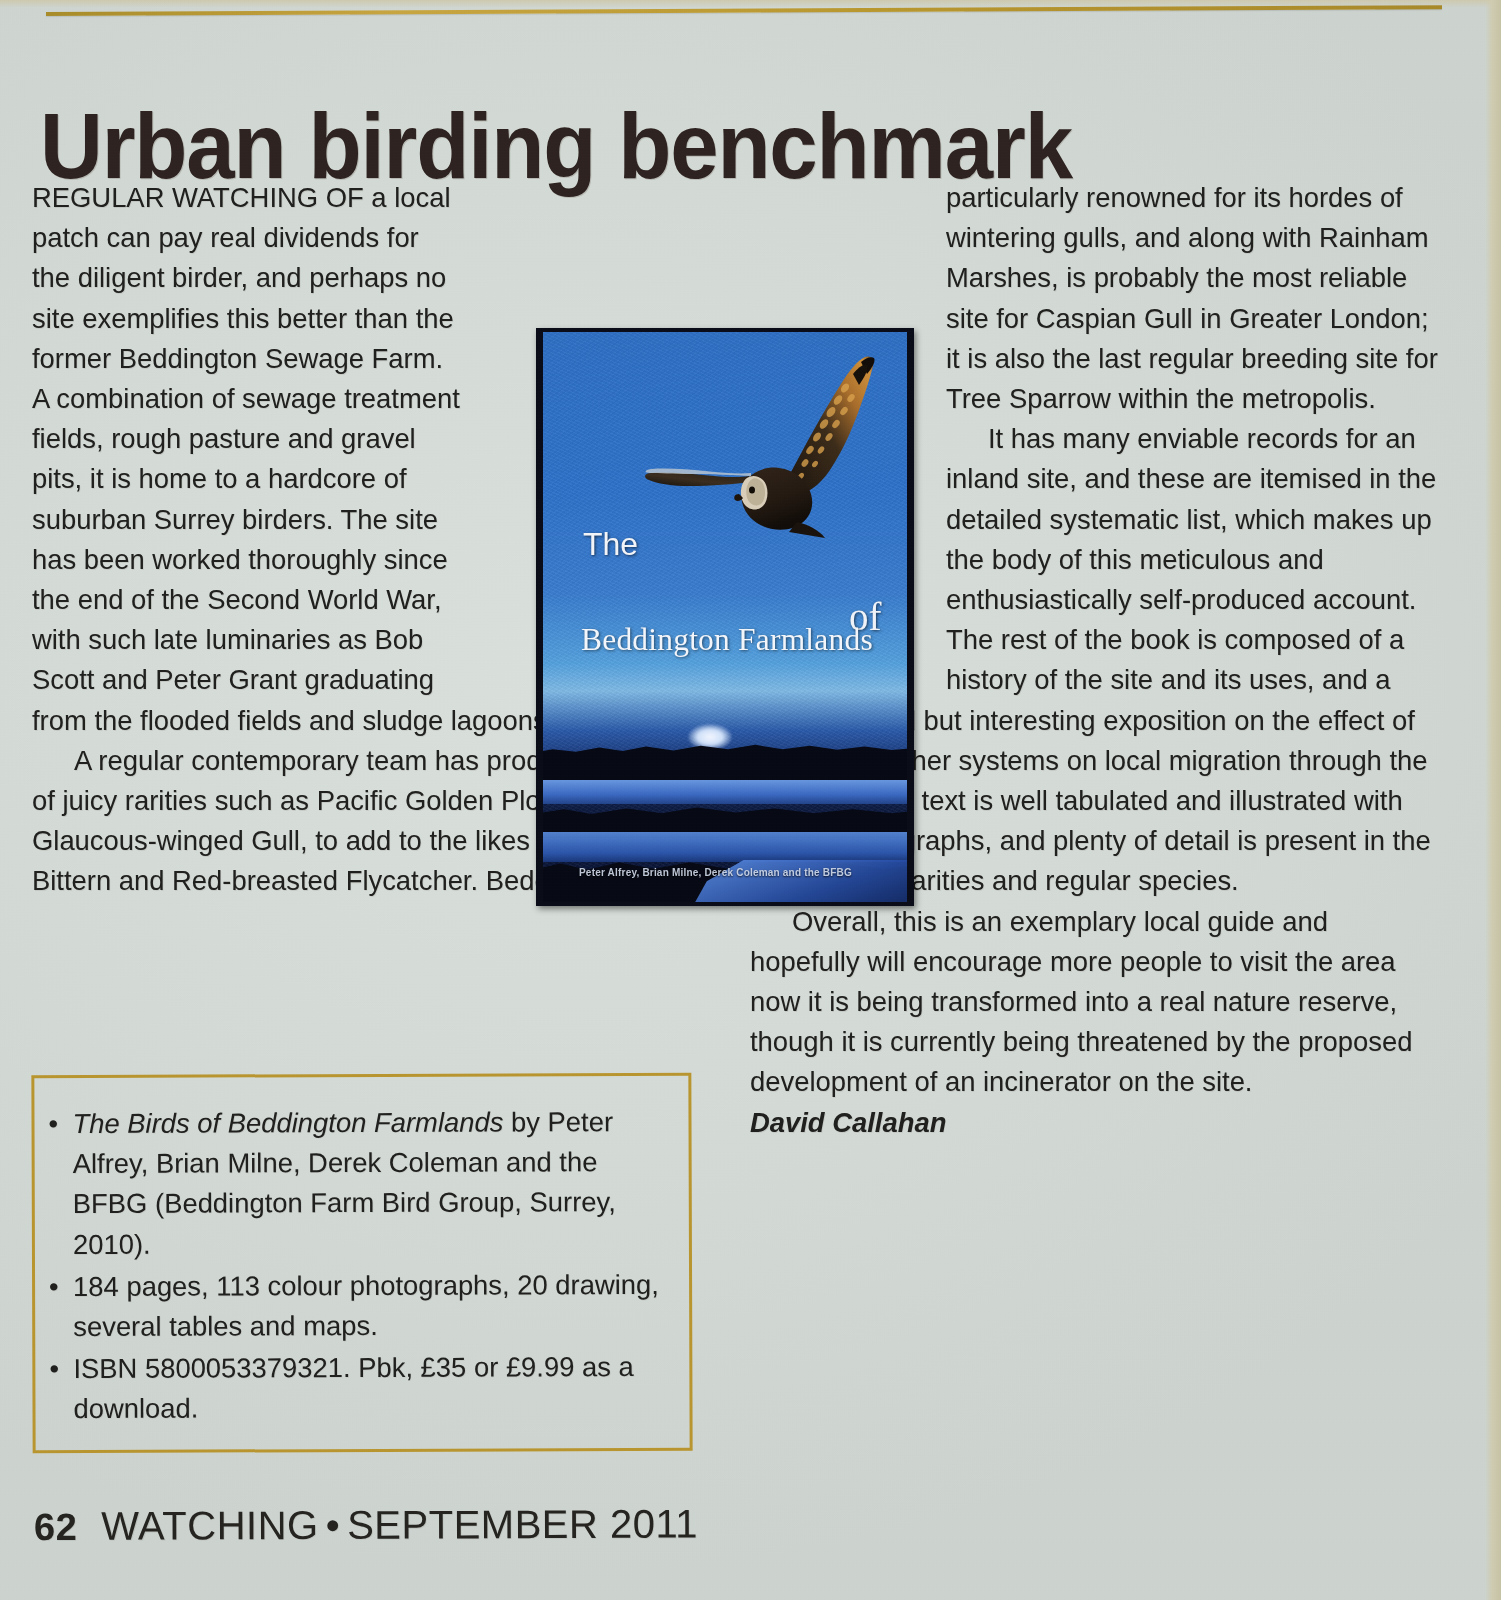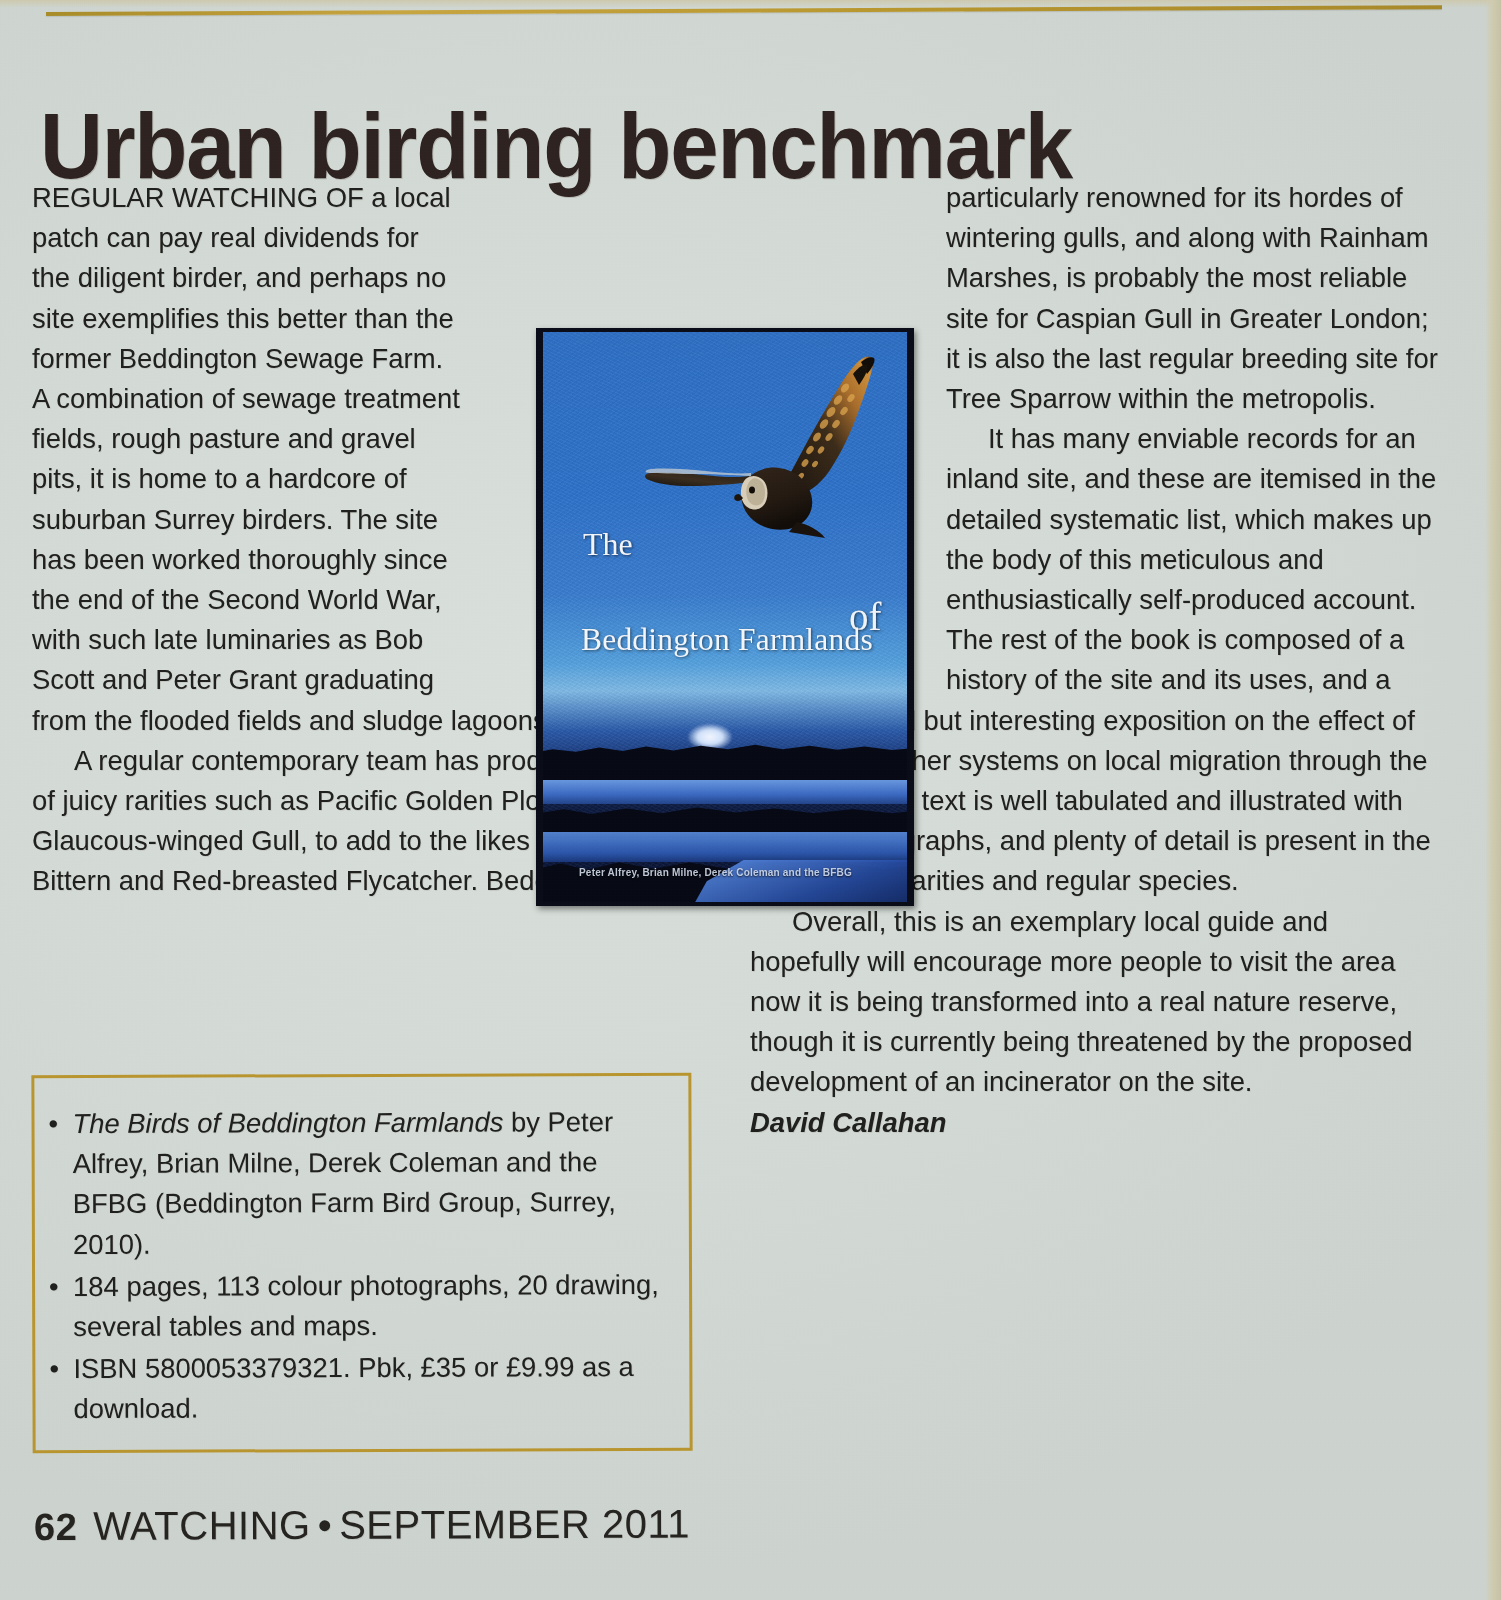--- a/index.html
+++ b/index.html
@@ -160,21 +160,21 @@
   #water3 { position:absolute; left:150px; top:528px; width:230px; height:46px;
     background: linear-gradient(160deg,rgba(90,140,225,.95) 0%,rgba(40,80,170,.85) 60%,rgba(20,45,110,.8) 100%);
     clip-path: polygon(22% 0,100% 0,100% 100%,0 100%,6% 46%); }
 
   
   #bird { position: absolute; left: 96px; top: 22px; width: 250px; height: 185px; }
 
   
   #cover-the {
     position: absolute; left: 40px; top: 194px;
-    font-family: Liberation Serif, serif;
+    font-family: Liberation Sans, sans-serif;
     font-size: 32px; color: #f2f4f8;
     text-shadow: 1px 1px 3px rgba(0,0,0,.6);
   }
   #cover-birds {
     position: absolute; left: 37px; top: 218px;
     font-family: "Liberation Serif", serif;
     font-weight: bold; font-size: 74px; letter-spacing: 1px;
     color: #f4f7fb;
     text-shadow: 1px 2px 4px rgba(0,0,0,.55);
   }
@@ -234,21 +234,21 @@
   #footer {
     position: absolute;
     left: 34px; top: 1504px;
     font-size: 40px;
     color: #262421;
     letter-spacing: .5px;
     text-shadow: .8px .8px 0 rgba(140,138,130,.25);
     transform: rotate(-0.22deg);
     transform-origin: left center;
   }
-  #footer .pg { font-weight: bold; margin-right: 16px; font-size: 38px; }
+  #footer .pg { font-weight: bold; margin-right: 24px; font-size: 38px; }
   #footer .dot { margin: 0 7px; }
 </style>
 </head>
 <body>
 
 <div id="page">
 
   <div id="edge-top"></div>
   <div id="edge-right"></div>
 

